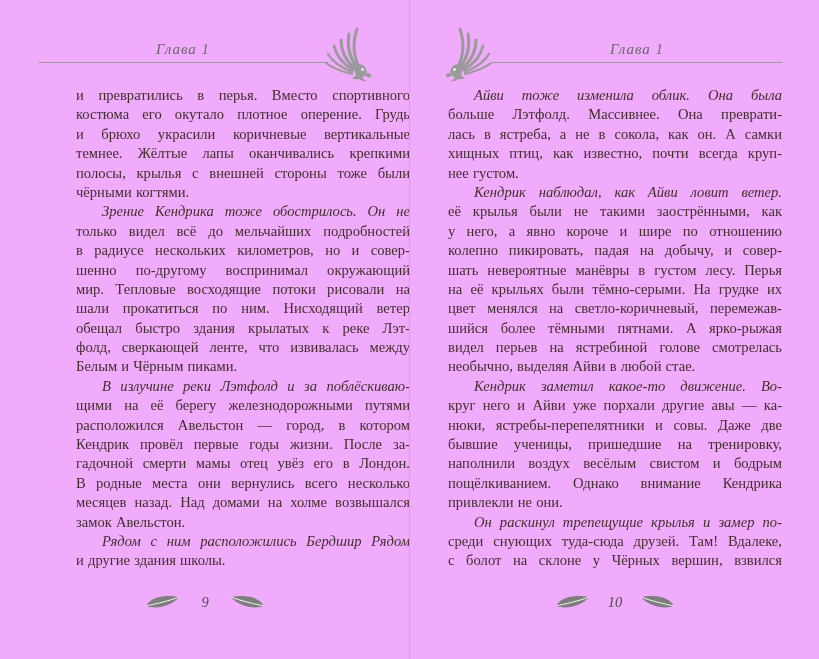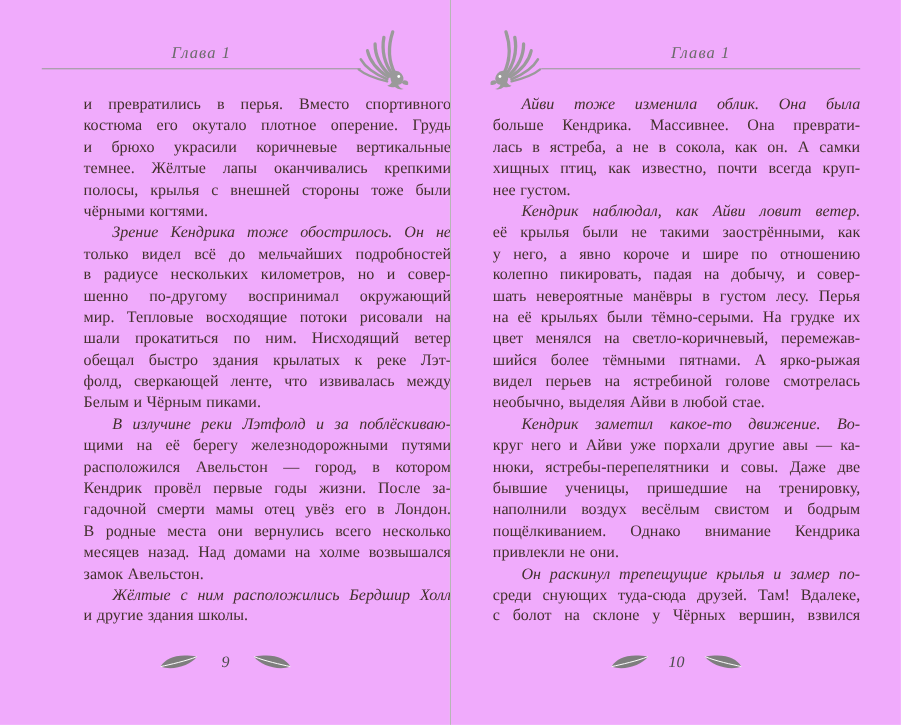--- a/index.html
+++ b/index.html
@@ -104,21 +104,21 @@
         <div class="bl">фолд, сверкающей ленте, что извивалась между</div>
         <div class="bl last">Белым и Чёрным пиками.</div>
         <div class="bl ind">В излучине реки Лэтфолд и за поблёскиваю-</div>
         <div class="bl">щими на её берегу железнодорожными путями</div>
         <div class="bl">расположился Авельстон — город, в котором</div>
         <div class="bl">Кендрик провёл первые годы жизни. После за-</div>
         <div class="bl">гадочной смерти мамы отец увёз его в Лондон.</div>
         <div class="bl">В родные места они вернулись всего несколько</div>
         <div class="bl">месяцев назад. Над домами на холме возвышался</div>
         <div class="bl last">замок Авельстон.</div>
-        <div class="bl ind">Жёлтые с ним расположились Бердшир Холл</div>
+        <div class="bl ind">Рядом с ним расположились Бердшир Рядом</div>
         <div class="bl last">и другие здания школы.</div>
       </div>
     <div class="page-footer">
       <span class="feather">
         <svg viewBox="0 0 36 16" width="36" height="16">
           <path d="M1,12 C6,4 16,0 34,3 C28,11 12,16 1,12 Z" fill="#7e7e7e"></path>
           <path d="M1,12 C10,10 24,7 34,3" stroke="#ffffff" stroke-width="0.9" fill="none"></path>
         </svg>
       </span>
       <span class="page-number">9</span>
@@ -146,21 +146,21 @@
           <path d="M29,45 C17,40 9,34 5,27" stroke-width="2.4"></path>
           <path d="M29,47 C17,44 9,41 3,36" stroke-width="2"></path>
         </g>
         <path d="M33,38 q6,-2 9,2 q3,4 1,7 q-1,3 -4,3 q1,3 5,4 q-5,1 -8,-2 q-4,1 -7,-1 q3,-1 4,-3 q-2,-4 0,-10z" fill="#9a9a9a"></path>
         <path d="M44,46 q5,0 4,4 q-4,1 -6,-2z" fill="#9a9a9a"></path>
         <circle cx="39.5" cy="42.5" r="1.3" fill="#ffffff"></circle>
       </svg>
     </span>
     <div class="page-body">
         <div class="bl ind">Айви тоже изменила облик. Она была</div>
-        <div class="bl">больше Кендрика. Массивнее. Она преврати-</div>
+        <div class="bl">больше Лэтфолд. Массивнее. Она преврати-</div>
         <div class="bl">лась в ястреба, а не в сокола, как он. А самки</div>
         <div class="bl">хищных птиц, как известно, почти всегда круп-</div>
         <div class="bl last">нее густом.</div>
         <div class="bl ind">Кендрик наблюдал, как Айви ловит ветер.</div>
         <div class="bl">её крылья были не такими заострёнными, как</div>
         <div class="bl">у него, а явно короче и шире по отношению</div>
         <div class="bl">колепно пикировать, падая на добычу, и совер-</div>
         <div class="bl">шать невероятные манёвры в густом лесу. Перья</div>
         <div class="bl">на её крыльях были тёмно-серыми. На грудке их</div>
         <div class="bl">цвет менялся на светло-коричневый, перемежав-</div>

